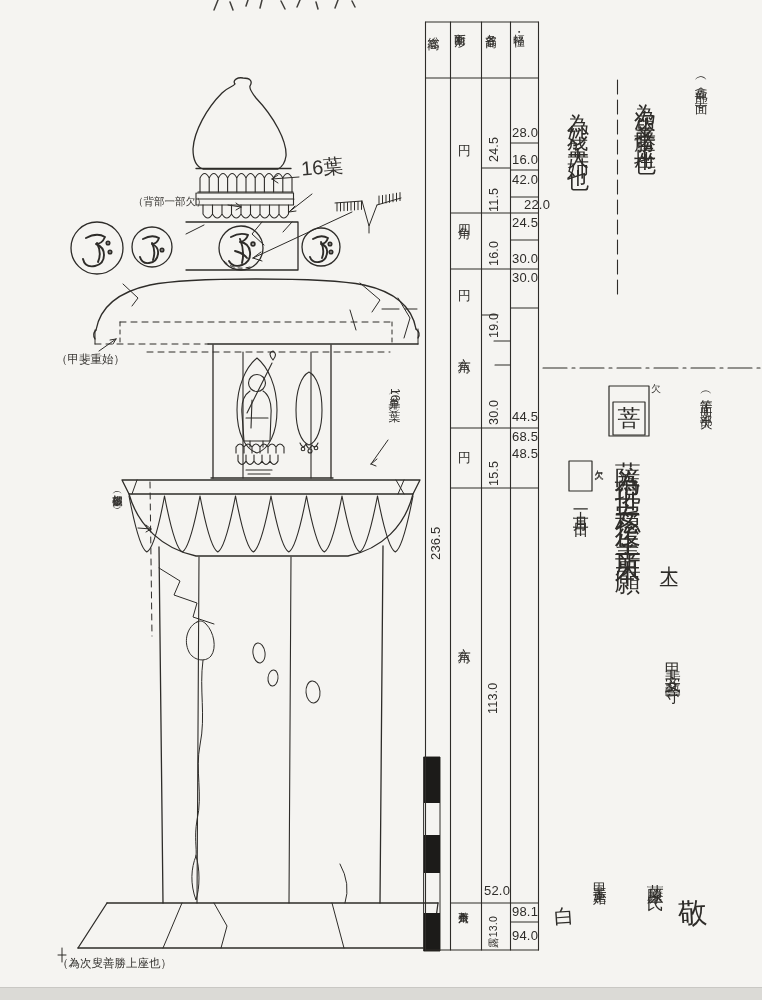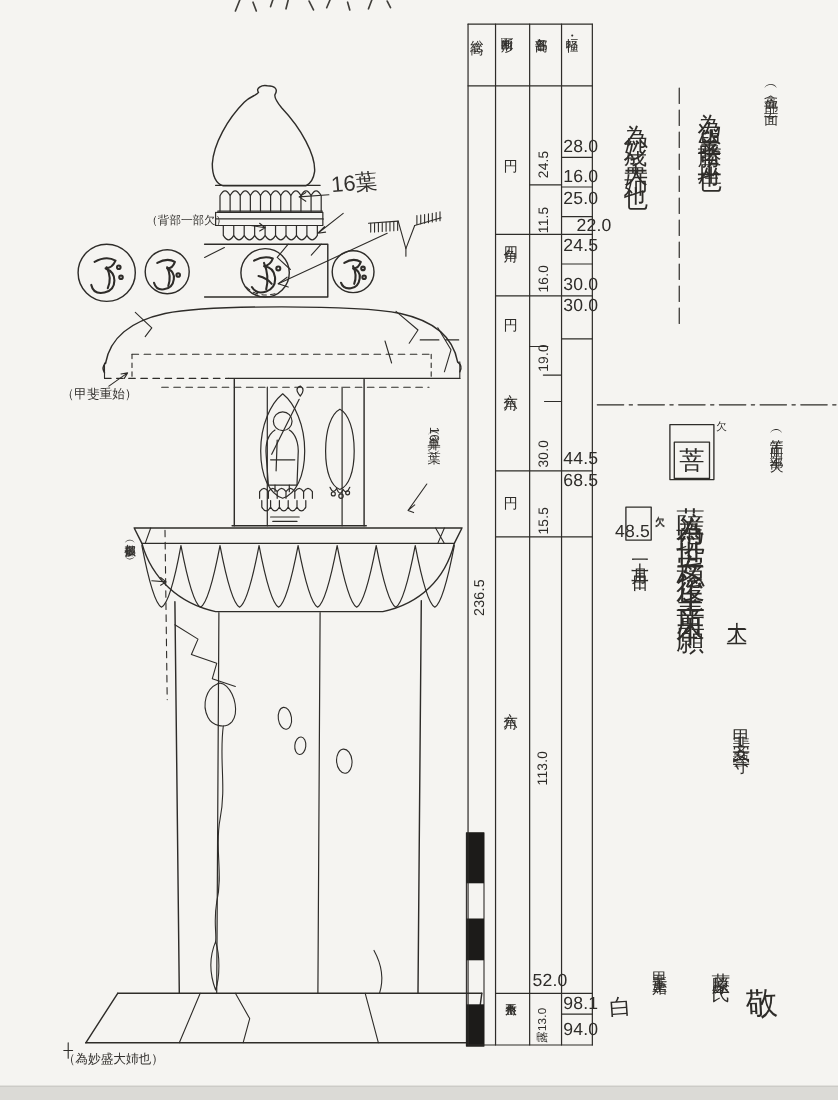--- a/index.html
+++ b/index.html
@@ -3,21 +3,21 @@
 <meta charset="utf-8">
 <style>
   html,body{margin:0;padding:0;}
   #page{position:relative;width:762px;height:1000px;background:#f5f4f1;overflow:hidden;
     font-family:"Liberation Sans","DejaVu Sans",sans-serif;color:#2e2c29;}
   #art{position:absolute;left:0;top:0;}
   .t{position:absolute;white-space:nowrap;line-height:1.05;}
   .v{writing-mode:vertical-rl;text-orientation:upright;}
   .vm{writing-mode:vertical-rl;text-orientation:mixed;}
   .rot{transform-origin:left top;transform:rotate(-90deg);}
-  .num{font-size:16px;letter-spacing:0.2px;}
+  .num{font-size:13px;letter-spacing:0.2px;}
   .hd{font-size:12px;letter-spacing:1px;}
   .shape{font-size:13px;letter-spacing:2px;}
   .ann{color:#34322f;}
   #botband{position:absolute;left:0;top:987px;width:762px;height:13px;background:#dbdad6;border-top:1px solid #c9c8c4;}
 </style>
 </head>
 <body>
 <div id="page">
 
 <svg id="art" width="762" height="1000" viewBox="0 0 762 1000" fill="none" stroke="#2e2c29" stroke-width="1.3" stroke-linecap="round" stroke-linejoin="round">
@@ -219,38 +219,38 @@
 <div class="t rot num" style="left:488px;top:212px;font-size:12.5px;">11.5</div>
 <div class="t rot num" style="left:488px;top:266px;font-size:12.5px;">16.0</div>
 <div class="t rot num" style="left:488px;top:338px;font-size:12.5px;">19.0</div>
 <div class="t rot num" style="left:488px;top:425px;font-size:12.5px;">30.0</div>
 <div class="t rot num" style="left:488px;top:486px;font-size:12.5px;">15.5</div>
 <div class="t rot num" style="left:487px;top:714px;font-size:12.5px;">113.0</div>
 <div class="t rot num" style="left:488px;top:948px;font-size:10.5px;">露13.0</div>
 
 <div class="t num" style="left:512px;top:126px;">28.0</div>
 <div class="t num" style="left:512px;top:153px;">16.0</div>
-<div class="t num" style="left:512px;top:173px;">25.0</div>
+<div class="t num" style="left:512px;top:173px;">42.0</div>
 <div class="t num" style="left:512px;top:198px;padding-left:12px;">22.0</div>
 <div class="t num" style="left:512px;top:216px;">24.5</div>
 <div class="t num" style="left:512px;top:252px;">30.0</div>
 <div class="t num" style="left:512px;top:271px;">30.0</div>
 <div class="t num" style="left:512px;top:410px;">44.5</div>
 <div class="t num" style="left:512px;top:430px;">68.5</div>
-<div class="t num" style="left:512px;top:476px;padding-left:47px;">48.5</div>
+<div class="t num" style="left:512px;top:447px;">48.5</div>
 <div class="t num" style="left:484px;top:884px;">52.0</div>
 <div class="t num" style="left:512px;top:905px;">98.1</div>
 <div class="t num" style="left:512px;top:929px;">94.0</div>
 
 <div class="t ann" style="left:301px;top:157px;font-size:20px;transform:rotate(-5deg);">16葉</div>
 <div class="t ann" style="left:133px;top:196px;font-size:10.5px;text-align:right;">（背部一部欠）</div>
 <div class="t ann" style="left:56px;top:353px;font-size:11.5px;">（甲斐重始）</div>
 <div class="t vm ann" style="left:388px;top:388px;height:100px;font-size:12px;">（単弁16葉）</div>
 <div class="t vm ann" style="left:112px;top:487px;height:85px;font-size:10.5px;">（破損部多し）</div>
-<div class="t ann" style="left:57px;top:957px;font-size:11.5px;">（為妙盛大姉也）</div>
+<div class="t ann" style="left:57px;top:957px;font-size:11.5px;">（為次叟善勝上座也）</div>
 
 <div class="t vm" style="left:694px;top:72px;height:195px;font-size:13px;letter-spacing:4px;">（龕部・二面）</div>
 <div class="t v" style="left:634px;top:86px;height:245px;font-size:22px;letter-spacing:7px;">為次叟善勝上座也</div>
 <div class="t v" style="left:567px;top:96px;height:210px;font-size:22px;letter-spacing:11px;">為妙盛大姉也</div>
 
 <div class="t vm" style="left:699px;top:386px;height:165px;font-size:12.5px;letter-spacing:3px;">（竿正面・上部欠）</div>
 <div class="t" style="left:651px;top:384px;font-size:10px;">欠</div>
 <div class="t" style="left:613px;top:402px;width:32px;height:33px;font-size:23px;text-align:center;line-height:33px;">菩</div>
 <div class="t v" style="left:614px;top:440px;height:450px;font-size:26px;letter-spacing:10px;">薩為現世安穏後生善所本願</div>
 <div class="t v" style="left:594px;top:462px;height:40px;font-size:9.5px;letter-spacing:1px;">欠欠</div>

